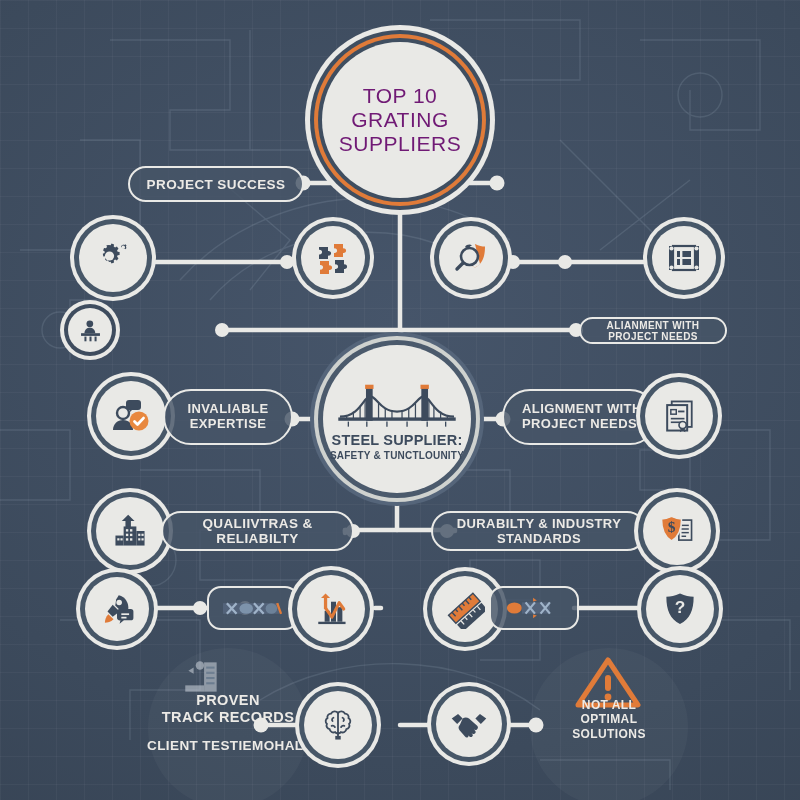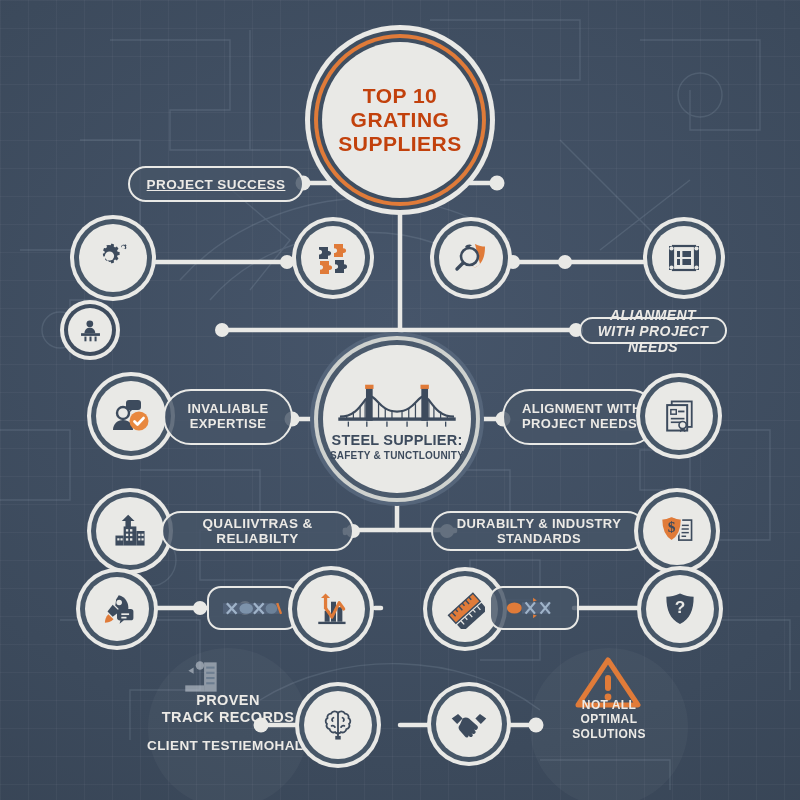--- a/index.html
+++ b/index.html
@@ -22,21 +22,21 @@
         box-shadow:0 0 0 4px #3e4c5e, 0 0 0 8px #e9e9e6;
         display:flex;align-items:center;justify-content:center;}
   .circ.ring2{box-shadow:0 0 0 5px #475768, 0 0 0 9px #e9e9e6;}
   .circ svg{display:block;}
 
   
   #title{position:absolute;left:322px;top:42px;width:156px;height:156px;border-radius:50%;
          background:#e9e9e6;
          box-shadow:0 0 0 4px #3f4e60, 0 0 0 8px #e07b39, 0 0 0 12px #3f4e60, 0 0 0 17px #e9e9e6;
          display:flex;align-items:center;justify-content:center;text-align:center;}
-  #title .t{color:#c2410c;font-weight:bold;font-size:21px;line-height:1.13;
+  #title .t{color:#701a75;font-weight:normal;font-size:21px;line-height:1.13;
             letter-spacing:.5px;text-transform:uppercase;}
 
   
   #hub{position:absolute;left:323px;top:345px;width:148px;height:148px;border-radius:50%;
        background:#e9e9e6;
        box-shadow:0 0 0 5px #4b5a6c, 0 0 0 9px #cfd2cf, 0 0 0 13px #55657a;
        display:flex;flex-direction:column;align-items:center;justify-content:center;}
   #hub .hb1{color:#3d4b5d;font-weight:bold;font-size:14.5px;letter-spacing:.2px;margin-top:2px;}
   #hub .hb2{color:#3d4b5d;font-weight:bold;font-size:10px;letter-spacing:.2px;margin-top:2px;}
 
@@ -154,21 +154,21 @@
   <div class="ghost" style="left:530px;top:648px;width:158px;height:158px;"></div>
 
   <div id="title">
     <div class="t">
       <span>TOP 10</span><br>
       <span>GRATING</span><br>
       <span>SUPPLIERS</span>
     </div>
   </div>
 
-  <div class="pill" style="left:128px;top:166px;width:176px;height:36px;font-size:13.5px;text-decoration:underline;">
+  <div class="pill" style="left:128px;top:166px;width:176px;height:36px;font-size:13.5px;">
     <span>PROJECT SUCCESS</span>
   </div>
 
 
   <div class="circ ring2" style="left:79px;top:224px;width:68px;height:68px;">
     <svg width="40" height="40" viewBox="0 0 40 40">
       <g fill="#3d4b5d">
         <path d="M16 7l1.6.3.9-1.8 2.6 1-.4 2 1.4 1 1.8-.9 1.6 2.2-1.4 1.4.5 1.6 2 .3v2.8l-2 .3-.5 1.6 1.4 1.4-1.6 2.2-1.8-.9-1.4 1 .4 2-2.6 1-.9-1.8-1.6.3-1-1.7-1.7.5-1.3-1.6 1-1.6-.8-1.4-1.9.2-.5-2.6 1.8-.7.1-1.7-1.6-1 .9-2.5 1.9.4 1.1-1.3-.6-1.8z"></path>
         <circle cx="16.5" cy="18" r="4.6" fill="#e9e9e6"></circle>
         <path d="M30 6.5l1.3.6 1.1-.8 1.1 1.3-.6 1.2.6 1.2-1.1 1.3-1.1-.8-1.3.6-.4-1.4-1.4-.4v-1.6l1.4-.4z"></path>
@@ -218,21 +218,21 @@
       <circle cx="19" cy="10" r="5" fill="#3d4b5d"></circle>
       <path d="M11 24c0-5 3.6-8 8-8s8 3 8 8z" fill="#3d4b5d"></path>
       <rect x="6" y="24" width="28" height="4" fill="#3d4b5d"></rect>
       <rect x="11" y="29" width="3" height="7" fill="#3d4b5d"></rect>
       <rect x="18.5" y="29" width="3" height="7" fill="#3d4b5d"></rect>
       <rect x="26" y="29" width="3" height="7" fill="#3d4b5d"></rect>
     </svg>
   </div>
 
 
-  <div class="pill" style="left:579px;top:317px;width:148px;height:27px;font-size:14px;font-style:italic;">
+  <div class="pill" style="left:579px;top:317px;width:148px;height:27px;font-size:10px;">
     <span>ALIANMENT WITH PROJECT NEEDS</span>
   </div>
 
   <div id="hub">
     <svg width="118" height="52" viewBox="0 0 140 62">
       <path d="M2 46 C26 46 30 22 38 22 C46 22 50 40 70 40 C90 40 94 22 102 22 C110 22 114 46 138 46" fill="none" stroke="#3d4b5d" stroke-width="2.6"></path>
       <g stroke="#3d4b5d" stroke-width="1.5">
         <path d="M10 44v4"></path>
           <path d="M18 40v8"></path>
           <path d="M26 33v15"></path>

